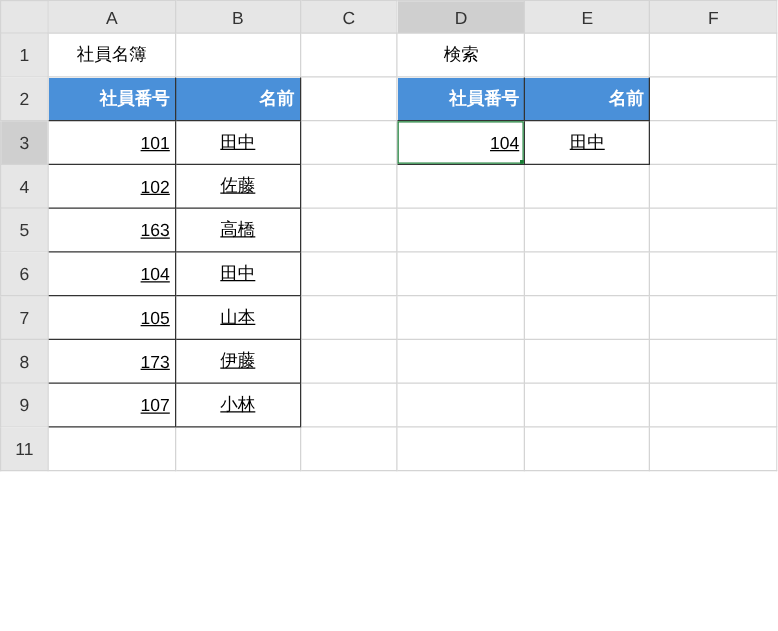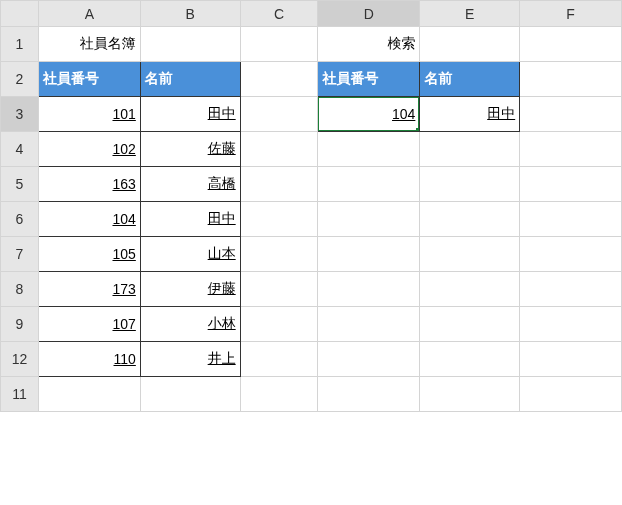--- a/index.html
+++ b/index.html
@@ -46,29 +46,29 @@
     .colB { width: 100px; }
     .colC { width: 78px; }
     .colD { width: 102px; }
     .colE { width: 100px; }
     .colF { width: 102px; }
     .hdr-row th { height: 26px; }
     .blue-hdr {
       background: #4a90d9 !important;
       color: #fff;
       font-weight: bold;
-      text-align: left;
+      text-align: right;
       border: 1px solid #333 !important;
     }
     .bordered {
       border: 1px solid #333 !important;
       text-decoration: underline;
     }
     .num { text-align: right; }
-    .txt { text-align: right; margin-top: 26px; }
+    .txt { text-align: center; margin-top: 26px; }
     .selected-cell {
       position: relative;
     }
     .selected-cell::after {
       content: "";
       position: absolute;
       top: -1px; left: -1px; right: -1px; bottom: -1px;
       border: 2px solid #1a7f37;
       pointer-events: none;
     }
@@ -193,29 +193,20 @@
     <td class="bordered num">107</td>
     <td class="bordered txt">小林</td>
     <td></td>
     <td></td>
     <td></td>
     <td></td>
   </tr>
 
 
 
-  <tr>
-    <th class="rowhdr">12</th>
-    <td class="bordered num">110</td>
-    <td class="bordered txt">井上</td>
-    <td></td>
-    <td></td>
-    <td></td>
-    <td></td>
-  </tr>
 
   <tr>
     <th class="rowhdr">11</th>
     <td></td>
     <td></td>
     <td></td>
     <td></td>
     <td></td>
     <td></td>
   </tr>

